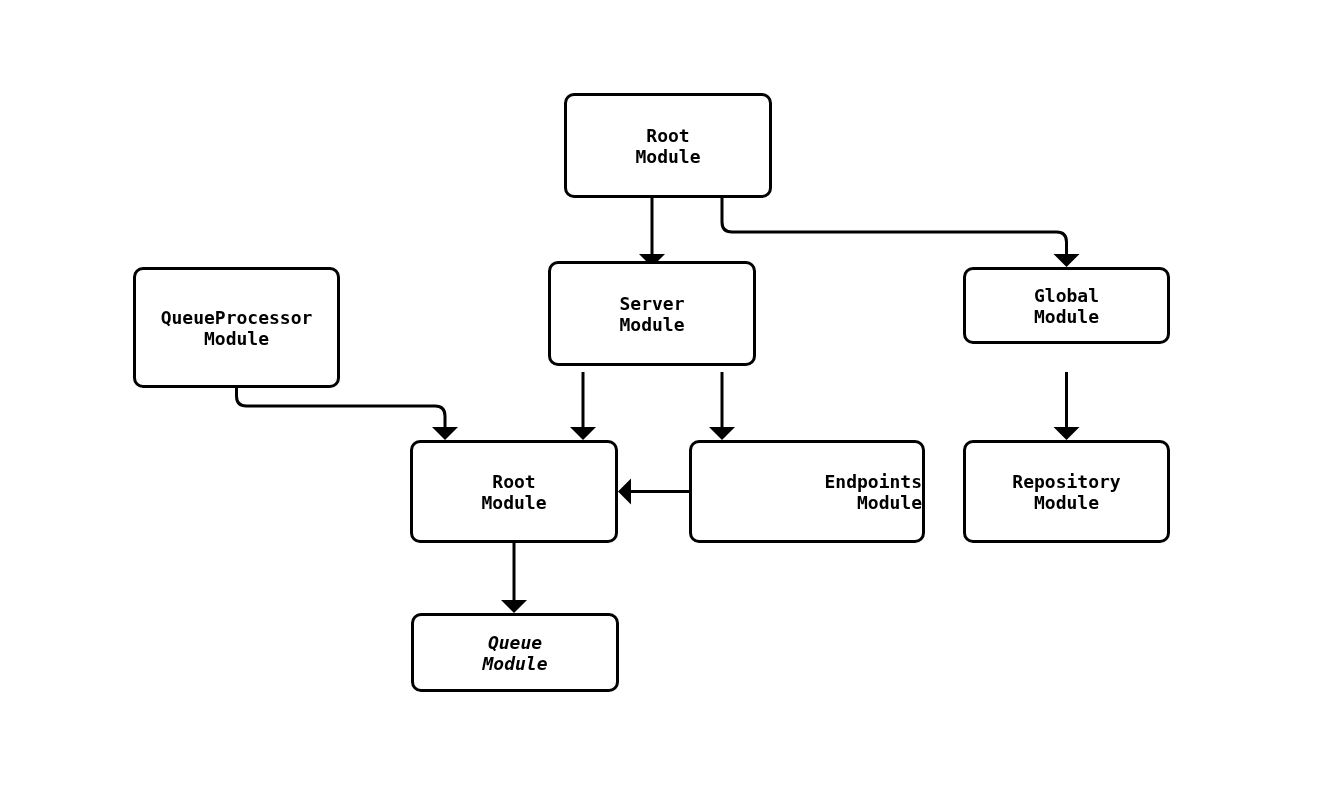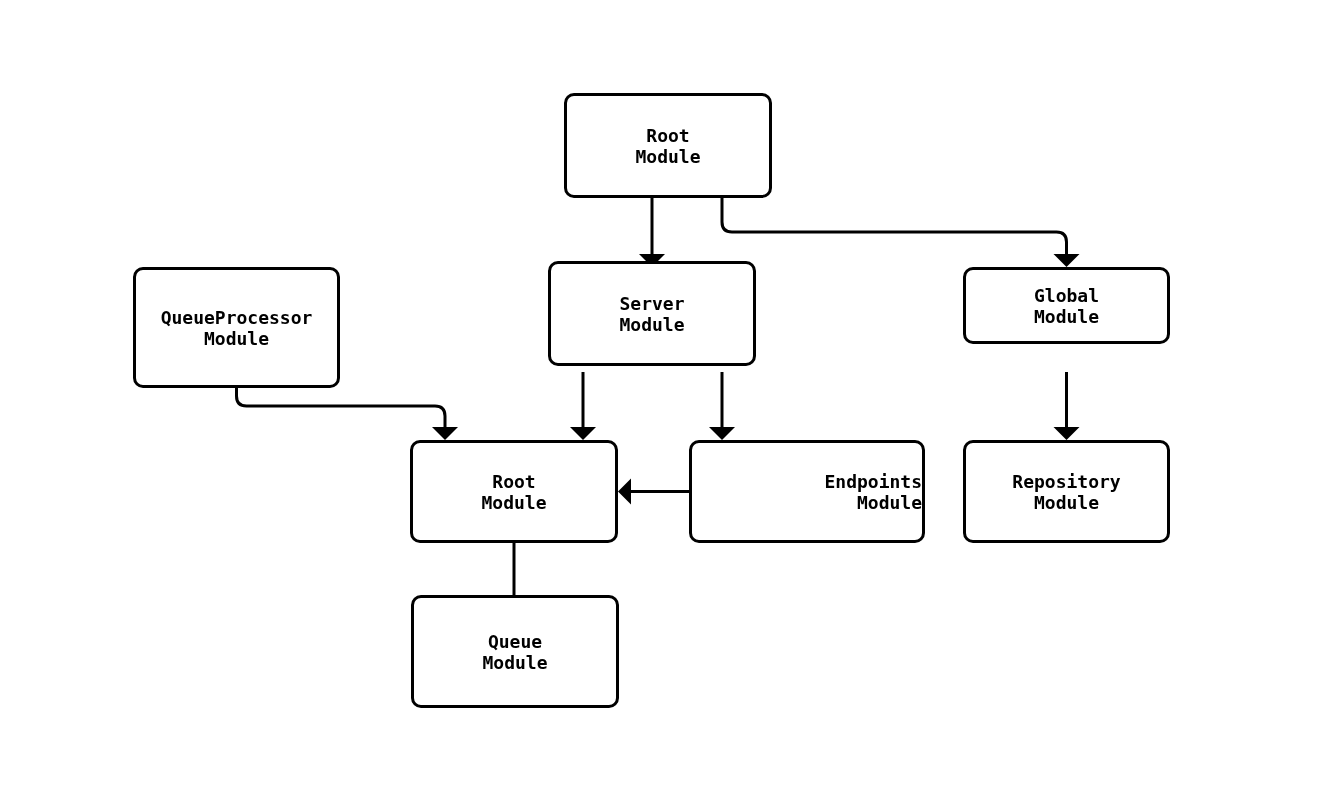--- a/index.html
+++ b/index.html
@@ -84,17 +84,17 @@
     <div class="l2">Module</div>
   </div>
     <div class="node" style="left: 689px; top: 440px; width: 236px; height: 103px; align-items: flex-end;">
     <div class="l1">Endpoints</div>
     <div class="l2">Module</div>
   </div>
     <div class="node" style="left: 963px; top: 440px; width: 207px; height: 103px;">
     <div class="l1">Repository</div>
     <div class="l2">Module</div>
   </div>
-    <div class="node" style="left: 411px; top: 595px; width: 208px; height: 113px;">
+    <div class="node" style="left: 411px; top: 613px; width: 208px; height: 79px; font-style: italic;">
     <div class="l1">Queue</div>
     <div class="l2">Module</div>
   </div>
   </div>
 
 </body></html>

